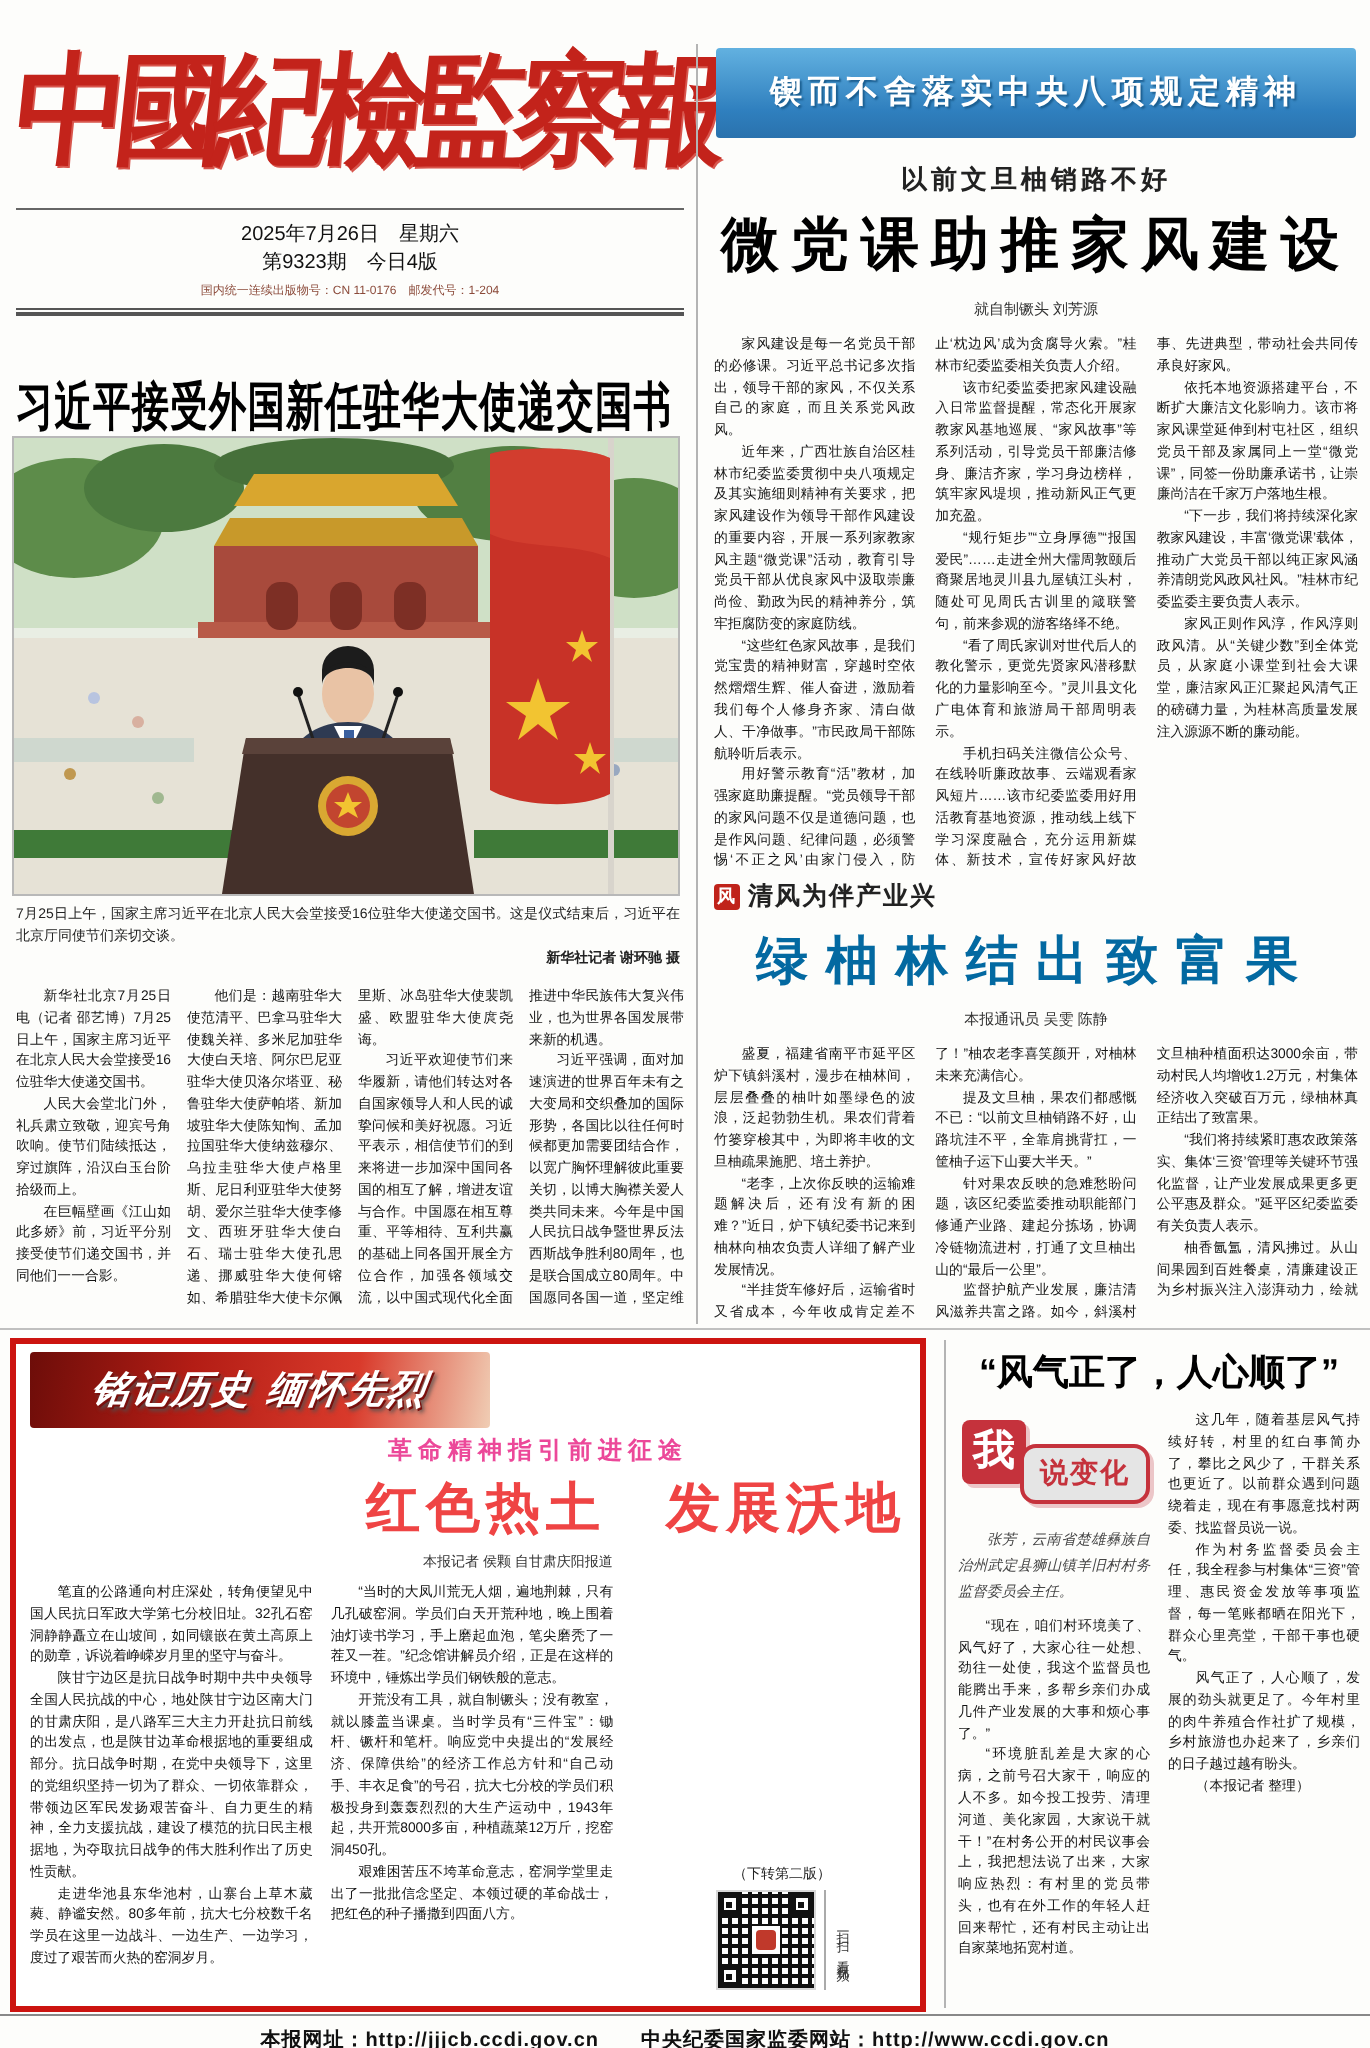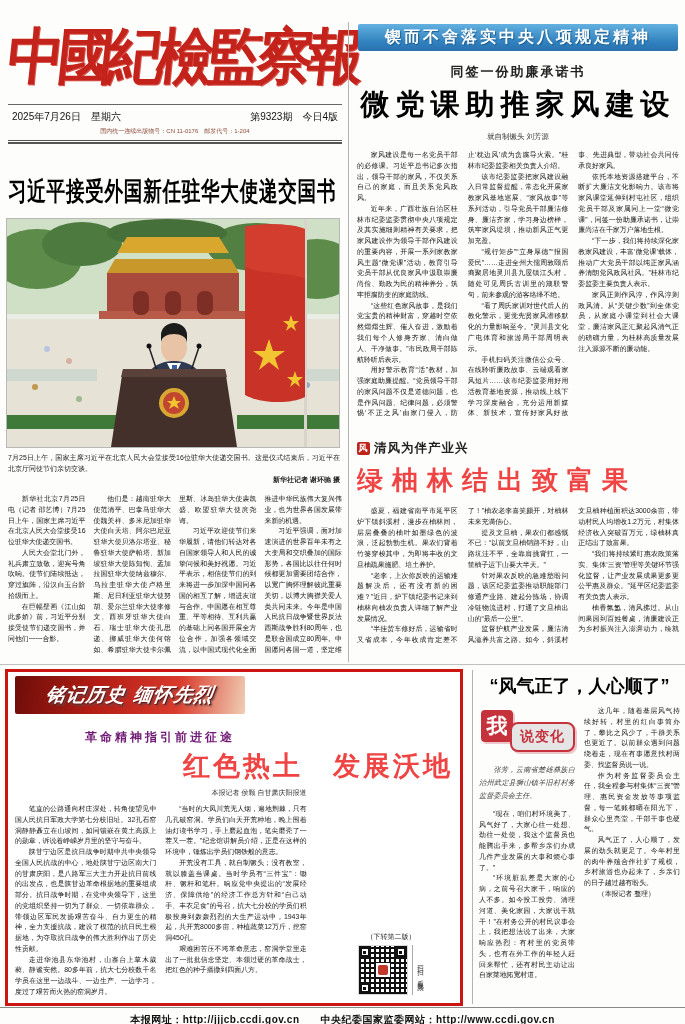--- a/index.html
+++ b/index.html
@@ -13,75 +13,75 @@
   
   .masthead { left:8px; top:12px; width:334px; text-align:center; }
   .paper-title {
     font-family:"DejaVu Serif","Liberation Serif",serif;
     font-size:56px; font-weight:bold; color:#c3231b; letter-spacing:-6px;
     transform:skewX(-6deg) scaleY(1.08); transform-origin:center;
     white-space:nowrap; line-height:1.55; text-shadow:1px 1px 0 #d8564d;
   }
   .supervisor { color:#c3231b; font-size:9px; letter-spacing:1px; margin-top:2px; }
   .mast-rule1 { border-top:1px solid #666; margin-top:5px; }
-  .date-row { display:flex; justify-content:space-between; font-size:10px; color:#111; padding:5px 4px 3px 4px; }
+  .date-row { display:flex; justify-content:space-between; font-size:10px; color:#111; padding:5px 4px 3px 4px;flex-direction:column; }
   .pub-code { font-size:6px; color:#8b4a3a; padding-bottom:4px; }
   .mast-rule2 { height:4px; border-top:1px solid #555; border-bottom:2px solid #555; }
 
   
-  .lead-headline { left:8px; top:174px; width:334px; overflow:visible; }
+  .lead-headline { left:8px; top:186px; width:334px; overflow:visible; }
   .lead-headline span{
     display:inline-block; white-space:nowrap; font-weight:900; font-size:26px;
     letter-spacing:1px; color:#000; width:462px; transform:scaleX(0.715); transform-origin:left center;
   }
   .photo { left:6px; top:218px; width:334px; height:230px; border:1px solid #b8b8b8; background:#dfe7dc; }
   .caption { left:8px; top:453px; width:332px; font-size:7px; line-height:1.5; color:#222; text-align:justify; }
   .caption .credit { display:block; text-align:right; font-weight:bold; margin-top:1px; }
   .lead-body { left:8px; top:494px; width:334px; height:168px; column-count:4; column-gap:8px; column-fill:auto; }
 
   .col-body { text-align:justify; font-size:6.9px; line-height:1.56; color:#141414; overflow:hidden; }
   .col-body p { text-indent:2em; margin:0; }
   .col-body .subhead { font-weight:bold; font-size:8.4px; line-height:1.5; margin:3px 0; text-indent:0; color:#000; }
 
   .vrule-main { left:348px; top:22px; height:640px; width:0; border-left:1px solid #b4b4b4; }
   .hrule-mid { left:0; top:664px; width:685px; border-top:1px solid #c0c0c0; }
 
   
   .tr-region { left:357px; top:24px; width:322px; }
   .blue-banner {
-    width:320px; height:27px; margin:0 auto; display:flex; align-items:center; justify-content:center;
+    width:320px; height:45px; margin:0 auto; display:flex; align-items:center; justify-content:center;
     background:linear-gradient(180deg,#62b1e0 0%,#2f7fbe 70%,#2a72ad 100%);
     color:#fff; font-weight:bold; font-size:16px; letter-spacing:3px;
     text-shadow:1px 1px 1px #1a5d8f; border-radius:2px;
   }
   .tr-kicker { text-align:center; font-size:13px; font-weight:600; color:#222; letter-spacing:2px; margin-top:12px; }
   .tr-headline { text-align:center; font-size:29px; font-weight:900; color:#000; letter-spacing:6px; margin-top:4px; }
   .byline { text-align:center; font-size:7.5px; color:#333; margin-top:7px; }
   .tr-body { width:322px; height:288px; margin-top:8px; column-count:3; column-gap:10px; column-fill:auto; }
 
   
   .industry { left:357px; top:440px; width:322px; }
   .section-label { display:flex; align-items:center; gap:4px; font-size:12.5px; font-weight:bold; color:#222; letter-spacing:1px; }
   .section-icon { width:13px; height:13px; background:#c0231a; color:#fff; font-size:9px; display:flex; align-items:center; justify-content:center; border-radius:2px; }
-  .ind-headline { font-size:26px; font-weight:900; letter-spacing:9px; color:#ef4444; margin-top:6px; }
+  .ind-headline { text-align:center; font-size:26px; font-weight:900; letter-spacing:9px; color:#0369a1; margin-top:6px; }
   .ind-body { width:322px; height:146px; margin-top:8px; column-count:3; column-gap:10px; column-fill:auto; }
 
   
   .redbox { left:5px; top:669px; width:458px; height:337px; border:3px solid #cc1410; background:#fff; padding:4px 7px; }
   .mem-banner {
     width:230px; height:38px; display:flex; align-items:center; justify-content:center;
     background:linear-gradient(100deg,#6d0d09 0%,#b31d15 35%,#d93a2b 70%,#f0cdb4 100%);
     border-radius:2px;
   }
   .mem-banner span {
     font-family:"DejaVu Serif","Liberation Serif",serif; font-weight:bold; font-style:italic;
     color:#fff; font-size:19px; letter-spacing:1px; transform:skewX(-8deg);
     text-shadow:1px 1px 0 #7a0f0c, 2px 2px 2px #50504f;
   }
-  .mem-kicker { font-size:12px; font-weight:600; letter-spacing:3px; color:#701a75; margin-top:15px; padding-left:70px; }
+  .mem-kicker { text-align:center; font-size:12px; font-weight:600; letter-spacing:3px; color:#ec4899; margin-top:3px; padding-left:70px; }
   .mem-headline { text-align:right; font-size:27px; font-weight:900; letter-spacing:3px; color:#ef4444; margin-top:2px; padding-left:50px; }
   .mem-byline { text-align:center; font-size:7px; color:#333; margin-top:4px; padding-left:50px; }
   .mem-body { width:442px; height:200px; margin-top:6px; column-count:3; column-gap:9px; column-fill:auto; }
   .qr-cluster { position:absolute; right:14px; bottom:8px; width:110px; background:#fff; text-align:center; }
   .continued { font-size:7px; color:#222; margin-bottom:3px; }
   .qr-row { display:flex; align-items:center; justify-content:center; gap:4px; }
   .qr { width:50px; height:50px; position:relative; border:1px solid #d8d8d8;
     background:
       repeating-linear-gradient(90deg,#111 0 2px,transparent 2px 5px),
       repeating-linear-gradient(0deg,#111 0 2px,#fff 2px 5px); }
@@ -196,21 +196,21 @@
     <p>在巨幅壁画《江山如此多娇》前，习近平分别接受使节们递交国书，并同他们一一合影。</p>
     <p>他们是：越南驻华大使范清平、巴拿马驻华大使魏关祥、多米尼加驻华大使白天培、阿尔巴尼亚驻华大使贝洛尔塔亚、秘鲁驻华大使萨帕塔、新加坡驻华大使陈知恂、孟加拉国驻华大使纳兹穆尔、乌拉圭驻华大使卢格里斯、尼日利亚驻华大使努胡、爱尔兰驻华大使李修文、西班牙驻华大使白石、瑞士驻华大使孔思递、挪威驻华大使何镕如、希腊驻华大使卡尔佩里斯、冰岛驻华大使裴凯盛、欧盟驻华大使庹尧诲。</p>
     <p>习近平欢迎使节们来华履新，请他们转达对各自国家领导人和人民的诚挚问候和美好祝愿。习近平表示，相信使节们的到来将进一步加深中国同各国的相互了解，增进友谊与合作。中国愿在相互尊重、平等相待、互利共赢的基础上同各国开展全方位合作，加强各领域交流，以中国式现代化全面推进中华民族伟大复兴伟业，也为世界各国发展带来新的机遇。</p>
     <p>习近平强调，面对加速演进的世界百年未有之大变局和交织叠加的国际形势，各国比以往任何时候都更加需要团结合作，以宽广胸怀理解彼此重要关切，以博大胸襟关爱人类共同未来。今年是中国人民抗日战争暨世界反法西斯战争胜利80周年，也是联合国成立80周年。中国愿同各国一道，坚定维护以联合国为核心的国际体系和以国际法为基础的国际秩序，做支持合作的践行者、文明互鉴的推动者、人类命运共同体的倡导者，携手开创更加美好的未来。</p>
   </div>
 
 <div class="abs vrule-main"></div>
 
 <div class="abs tr-region">
   <div class="blue-banner">锲而不舍落实中央八项规定精神</div>
-  <div class="tr-kicker">同签一份助廉承诺书</div>
+  <div class="tr-kicker">以前文旦柚销路不好</div>
   <div class="tr-headline">微党课助推家风建设</div>
   <div class="byline">就自制镢头 刘芳源</div>
   <div class="tr-body col-body">
       <p>家风建设是每一名党员干部的必修课。习近平总书记多次指出，领导干部的家风，不仅关系自己的家庭，而且关系党风政风。</p>
       <p>近年来，广西壮族自治区桂林市纪委监委贯彻中央八项规定及其实施细则精神有关要求，把家风建设作为领导干部作风建设的重要内容，开展一系列家教家风主题“微党课”活动，教育引导党员干部从优良家风中汲取崇廉尚俭、勤政为民的精神养分，筑牢拒腐防变的家庭防线。</p>
       <p>“这些红色家风故事，是我们党宝贵的精神财富，穿越时空依然熠熠生辉、催人奋进，激励着我们每个人修身齐家、清白做人、干净做事。”市民政局干部陈航聆听后表示。</p>
       <p>用好警示教育“活”教材，加强家庭助廉提醒。“党员领导干部的家风问题不仅是道德问题，也是作风问题、纪律问题，必须警惕‘不正之风’由家门侵入，防止‘枕边风’成为贪腐导火索。”桂林市纪委监委相关负责人介绍。</p>
       <p>该市纪委监委把家风建设融入日常监督提醒，常态化开展家教家风基地巡展、“家风故事”等系列活动，引导党员干部廉洁修身、廉洁齐家，学习身边榜样，筑牢家风堤坝，推动新风正气更加充盈。</p>
       <p>“规行矩步”“立身厚德”“报国爱民”……走进全州大儒周敦颐后裔聚居地灵川县九屋镇江头村，随处可见周氏古训里的箴联警句，前来参观的游客络绎不绝。</p>
       <p>“看了周氏家训对世代后人的教化警示，更觉先贤家风潜移默化的力量影响至今。”灵川县文化广电体育和旅游局干部周明表示。</p>
@@ -220,20 +220,21 @@
       <p>家风正则作风淳，作风淳则政风清。从“关键少数”到全体党员，从家庭小课堂到社会大课堂，廉洁家风正汇聚起风清气正的磅礴力量，为桂林高质量发展注入源源不断的廉动能。</p>
     </div>
 </div>
 
 <div class="abs industry">
   <div class="section-label">
     <span class="section-icon">风</span>
     <span>清风为伴产业兴</span>
   </div>
   <div class="ind-headline">绿柚林结出致富果</div>
+  <div class="byline">本报通讯员 吴雯 陈静</div>
   <div class="ind-body col-body">
       <p>盛夏，福建省南平市延平区炉下镇斜溪村，漫步在柚林间，层层叠叠的柚叶如墨绿色的波浪，泛起勃勃生机。果农们背着竹篓穿梭其中，为即将丰收的文旦柚疏果施肥、培土养护。</p>
       <p>“老李，上次你反映的运输难题解决后，还有没有新的困难？”近日，炉下镇纪委书记来到柚林向柚农负责人详细了解产业发展情况。</p>
       <p>“半挂货车修好后，运输省时又省成本，今年收成肯定差不了！”柚农老李喜笑颜开，对柚林未来充满信心。</p>
       <p>提及文旦柚，果农们都感慨不已：“以前文旦柚销路不好，山路坑洼不平，全靠肩挑背扛，一筐柚子运下山要大半天。”</p>
       <p>针对果农反映的急难愁盼问题，该区纪委监委推动职能部门修通产业路、建起分拣场，协调冷链物流进村，打通了文旦柚出山的“最后一公里”。</p>
       <p>监督护航产业发展，廉洁清风滋养共富之路。如今，斜溪村文旦柚种植面积达3000余亩，带动村民人均增收1.2万元，村集体经济收入突破百万元，绿柚林真正结出了致富果。</p>
       <p>“我们将持续紧盯惠农政策落实、集体‘三资’管理等关键环节强化监督，让产业发展成果更多更公平惠及群众。”延平区纪委监委有关负责人表示。</p>
       <p>柚香氤氲，清风拂过。从山间果园到百姓餐桌，清廉建设正为乡村振兴注入澎湃动力，绘就产业兴、百姓富、生态美的新画卷。</p>
     </div>

